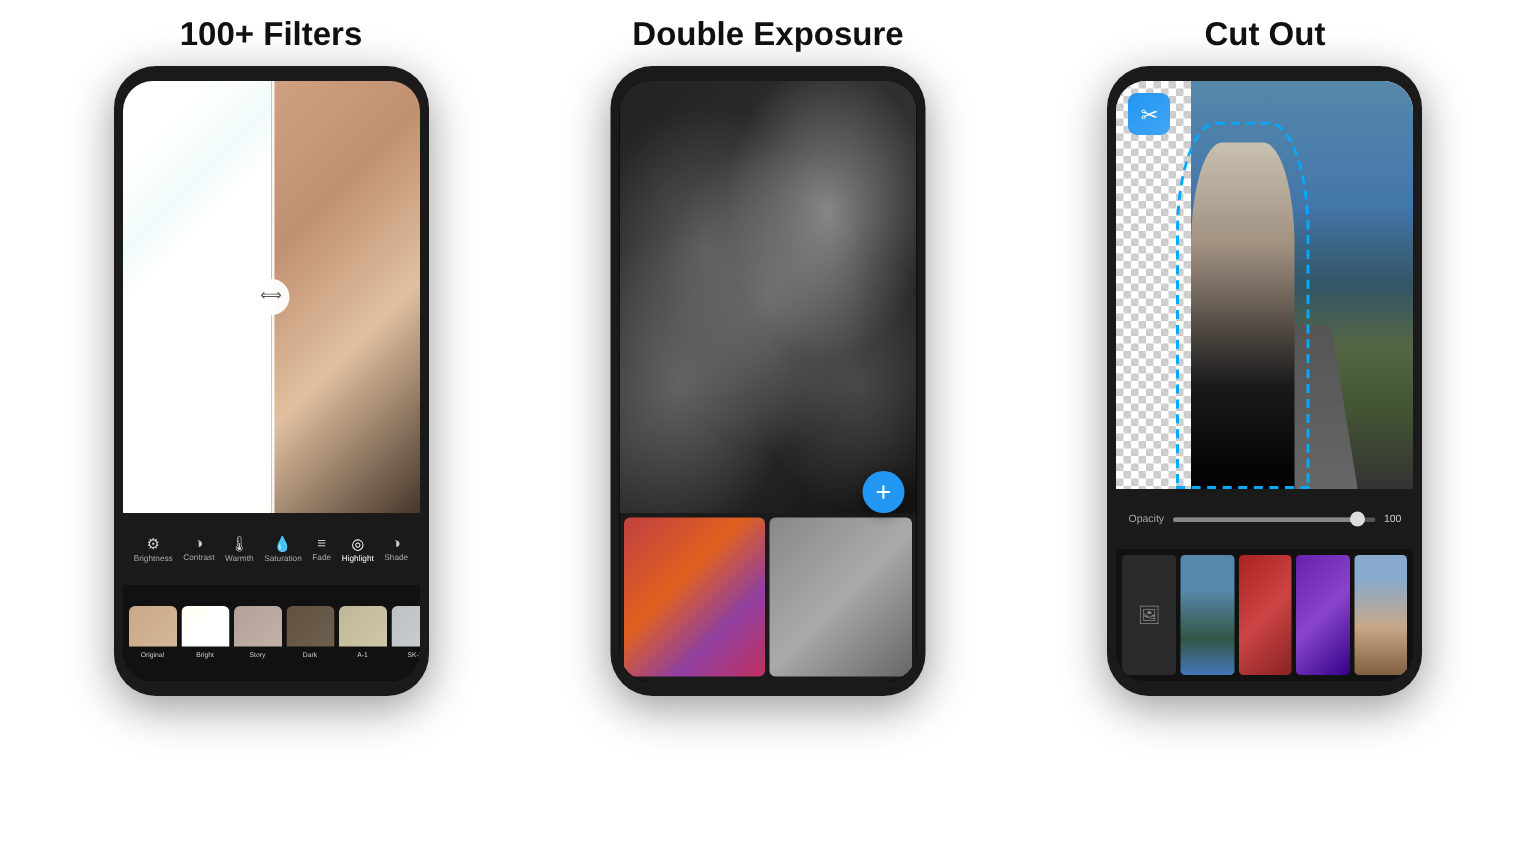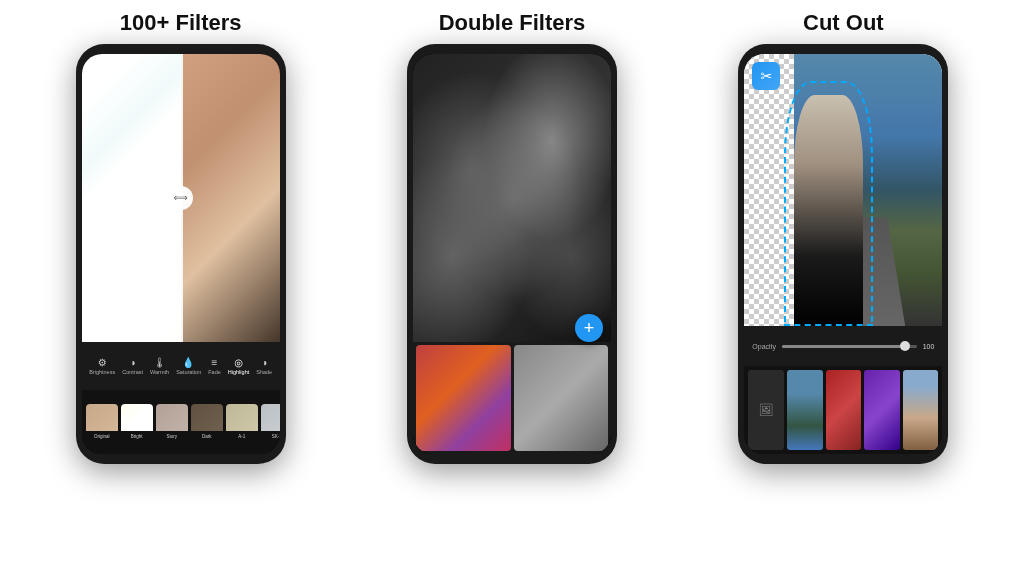--- a/index.html
+++ b/index.html
@@ -12,21 +12,21 @@
       align-items: center;
       justify-content: center;
       overflow: hidden;
     }
     .container {
       display: flex;
       width: 1024px;
       height: 576px;
       background: #fff;
       align-items: flex-start;
-      justify-content: flex-end;
+      justify-content: space-between;
       padding: 10px 20px;
       gap: 10px;
     }
     .panel {
       display: flex;
       flex-direction: column;
       align-items: center;
       flex: 1;
       height: 100%;
     }
@@ -469,21 +469,21 @@
               <div class="filter-thumb-img ft-sk1"></div>
               <span class="filter-thumb-label">SK-1</span>
             </div>
           </div>
         </div>
       </div>
     </div>
   </div>
 
   <div class="panel">
-    <div class="panel-title">Double Filters</div>
+    <div class="panel-title">Double Exposure</div>
     <div class="phone-frame">
       <div class="phone-screen">
         <div class="double-screen">
           <div class="double-main">
             <div class="flowers-overlay"></div>
           </div>
           <div class="double-bottom-strip">
             <div class="double-thumb dt-flowers"></div>
             <div class="double-thumb dt-portrait"></div>
           </div>

